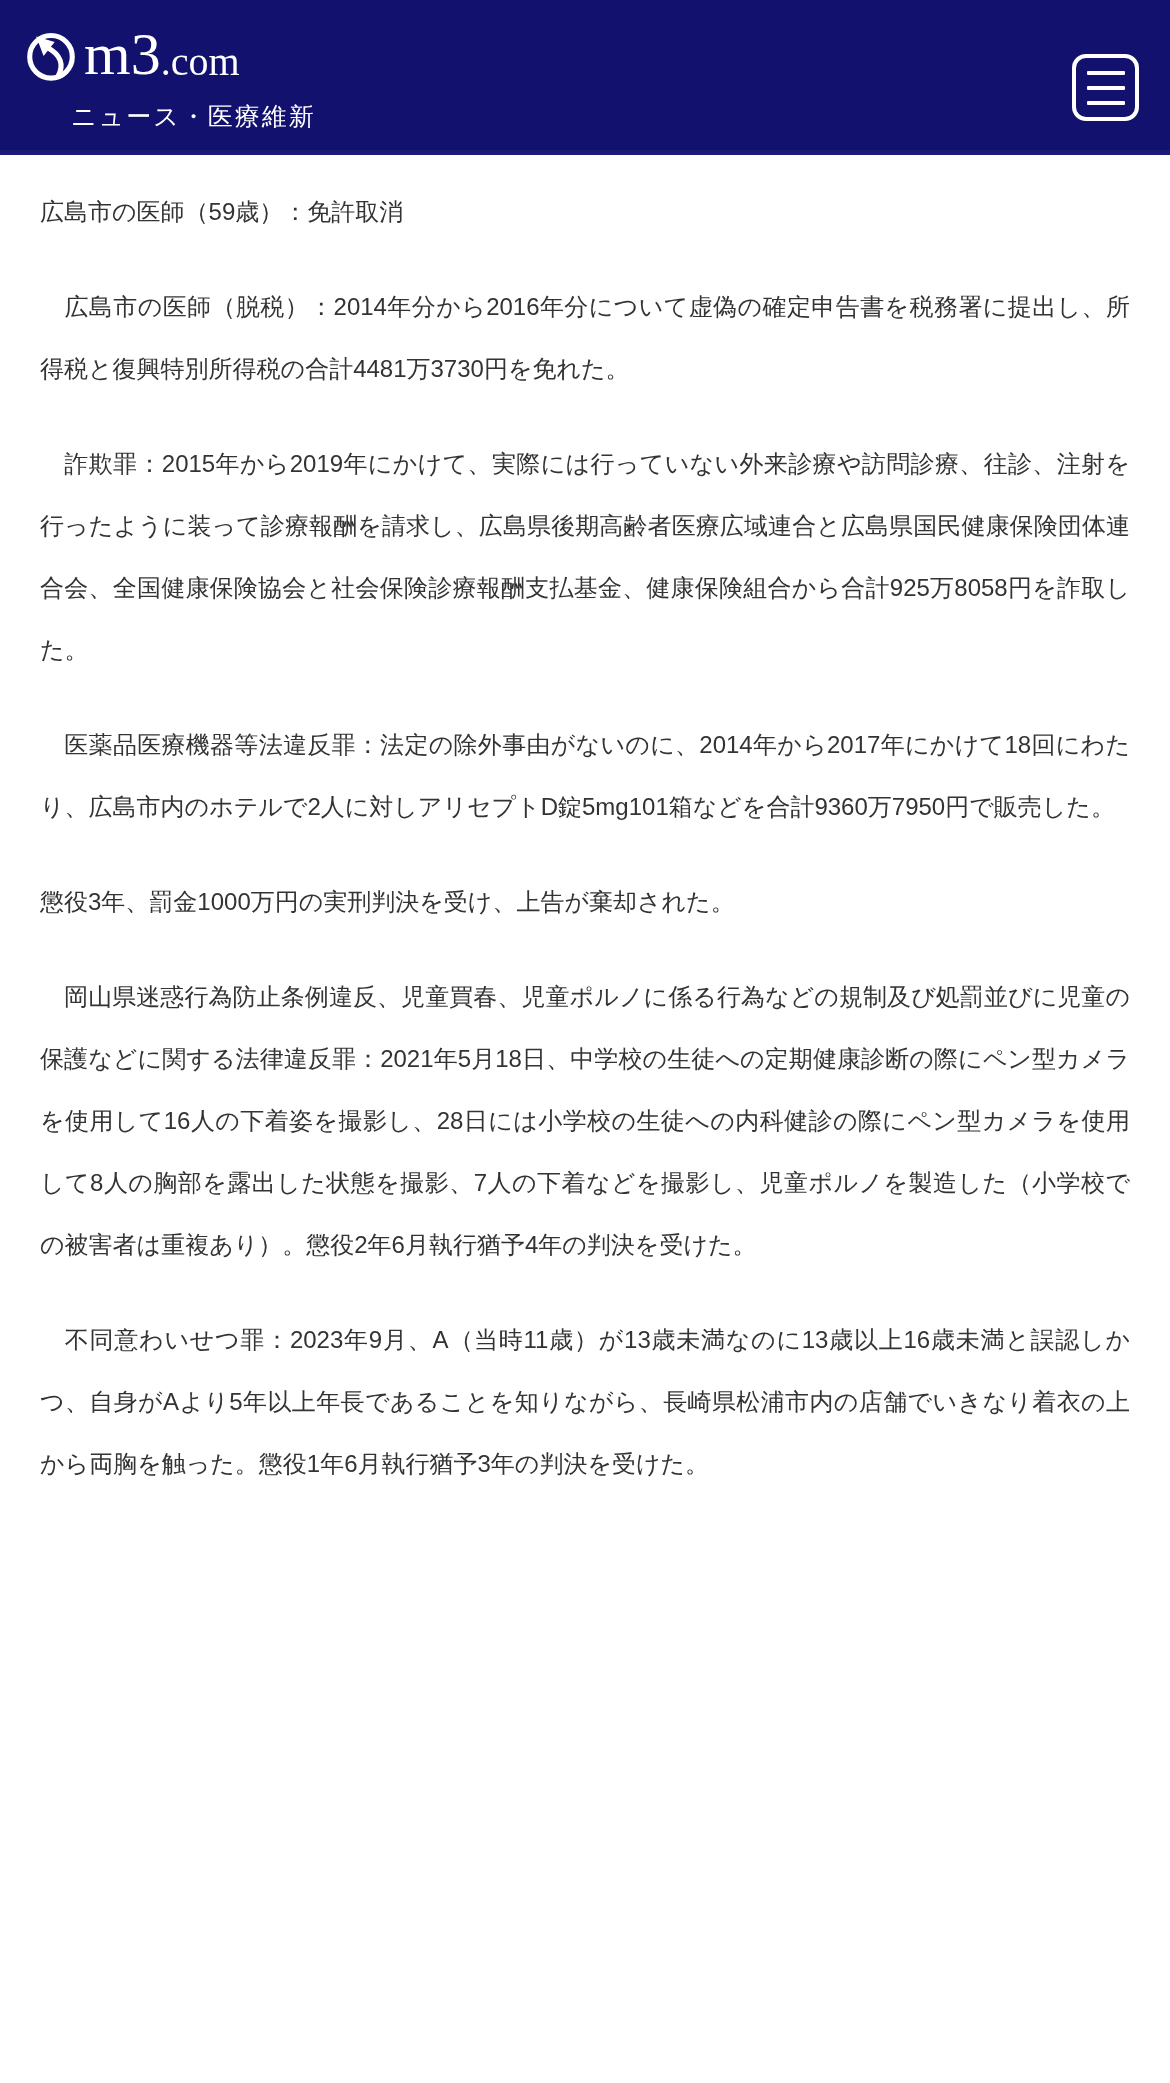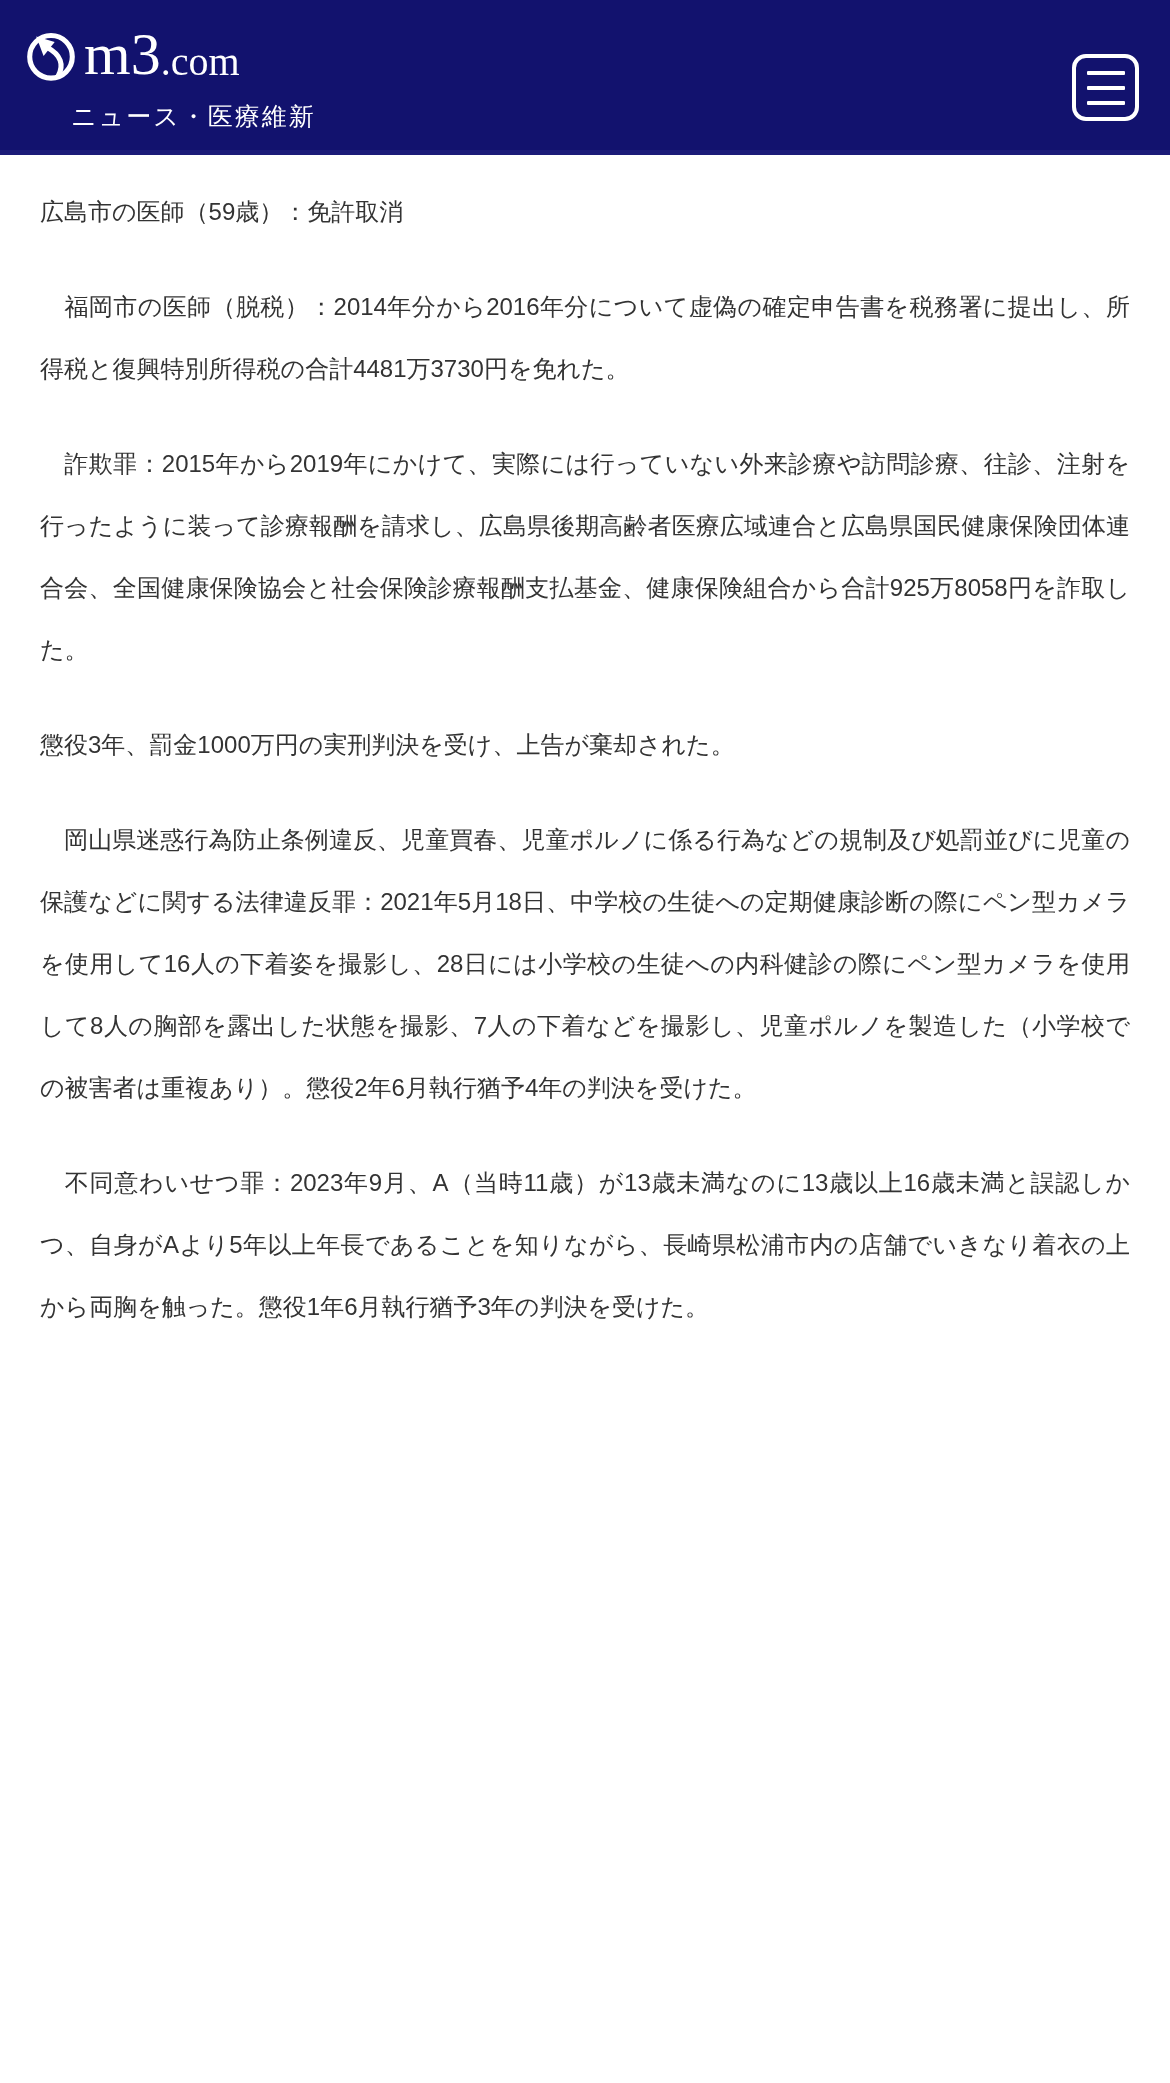--- a/index.html
+++ b/index.html
@@ -110,18 +110,19 @@
   <div class="subtitle">ニュース・医療維新</div>
   <button class="menu-btn" aria-label="menu">
     <span class="bar"></span>
     <span class="bar"></span>
     <span class="bar"></span>
   </button>
 </header>
 
 <article>
     <p>広島市の医師（59歳）：免許取消</p>
-    <p>　福岡市の医師（脱税）：2014年分から2016年分について虚偽の確定申告書を税務署に提出し、所得税と復興特別所得税の合計4481万3730円を免れた。</p>
+    <p>　広島市の医師（脱税）：2014年分から2016年分について虚偽の確定申告書を税務署に提出し、所得税と復興特別所得税の合計4481万3730円を免れた。</p>
     <p>　詐欺罪：2015年から2019年にかけて、実際には行っていない外来診療や訪問診療、往診、注射を行ったように装って診療報酬を請求し、広島県後期高齢者医療広域連合と広島県国民健康保険団体連合会、全国健康保険協会と社会保険診療報酬支払基金、健康保険組合から合計925万8058円を詐取した。</p>
+    <p>　医薬品医療機器等法違反罪：法定の除外事由がないのに、2014年から2017年にかけて18回にわたり、広島市内のホテルで2人に対しアリセプトD錠5mg101箱などを合計9360万7950円で販売した。</p>
     <p>懲役3年、罰金1000万円の実刑判決を受け、上告が棄却された。</p>
     <p>　岡山県迷惑行為防止条例違反、児童買春、児童ポルノに係る行為などの規制及び処罰並びに児童の保護などに関する法律違反罪：2021年5月18日、中学校の生徒への定期健康診断の際にペン型カメラを使用して16人の下着姿を撮影し、28日には小学校の生徒への内科健診の際にペン型カメラを使用して8人の胸部を露出した状態を撮影、7人の下着などを撮影し、児童ポルノを製造した（小学校での被害者は重複あり）。懲役2年6月執行猶予4年の判決を受けた。</p>
     <p>　不同意わいせつ罪：2023年9月、A（当時11歳）が13歳未満なのに13歳以上16歳未満と誤認しかつ、自身がAより5年以上年長であることを知りながら、長崎県松浦市内の店舗でいきなり着衣の上から両胸を触った。懲役1年6月執行猶予3年の判決を受けた。</p>
   </article>
 
 </body></html>

